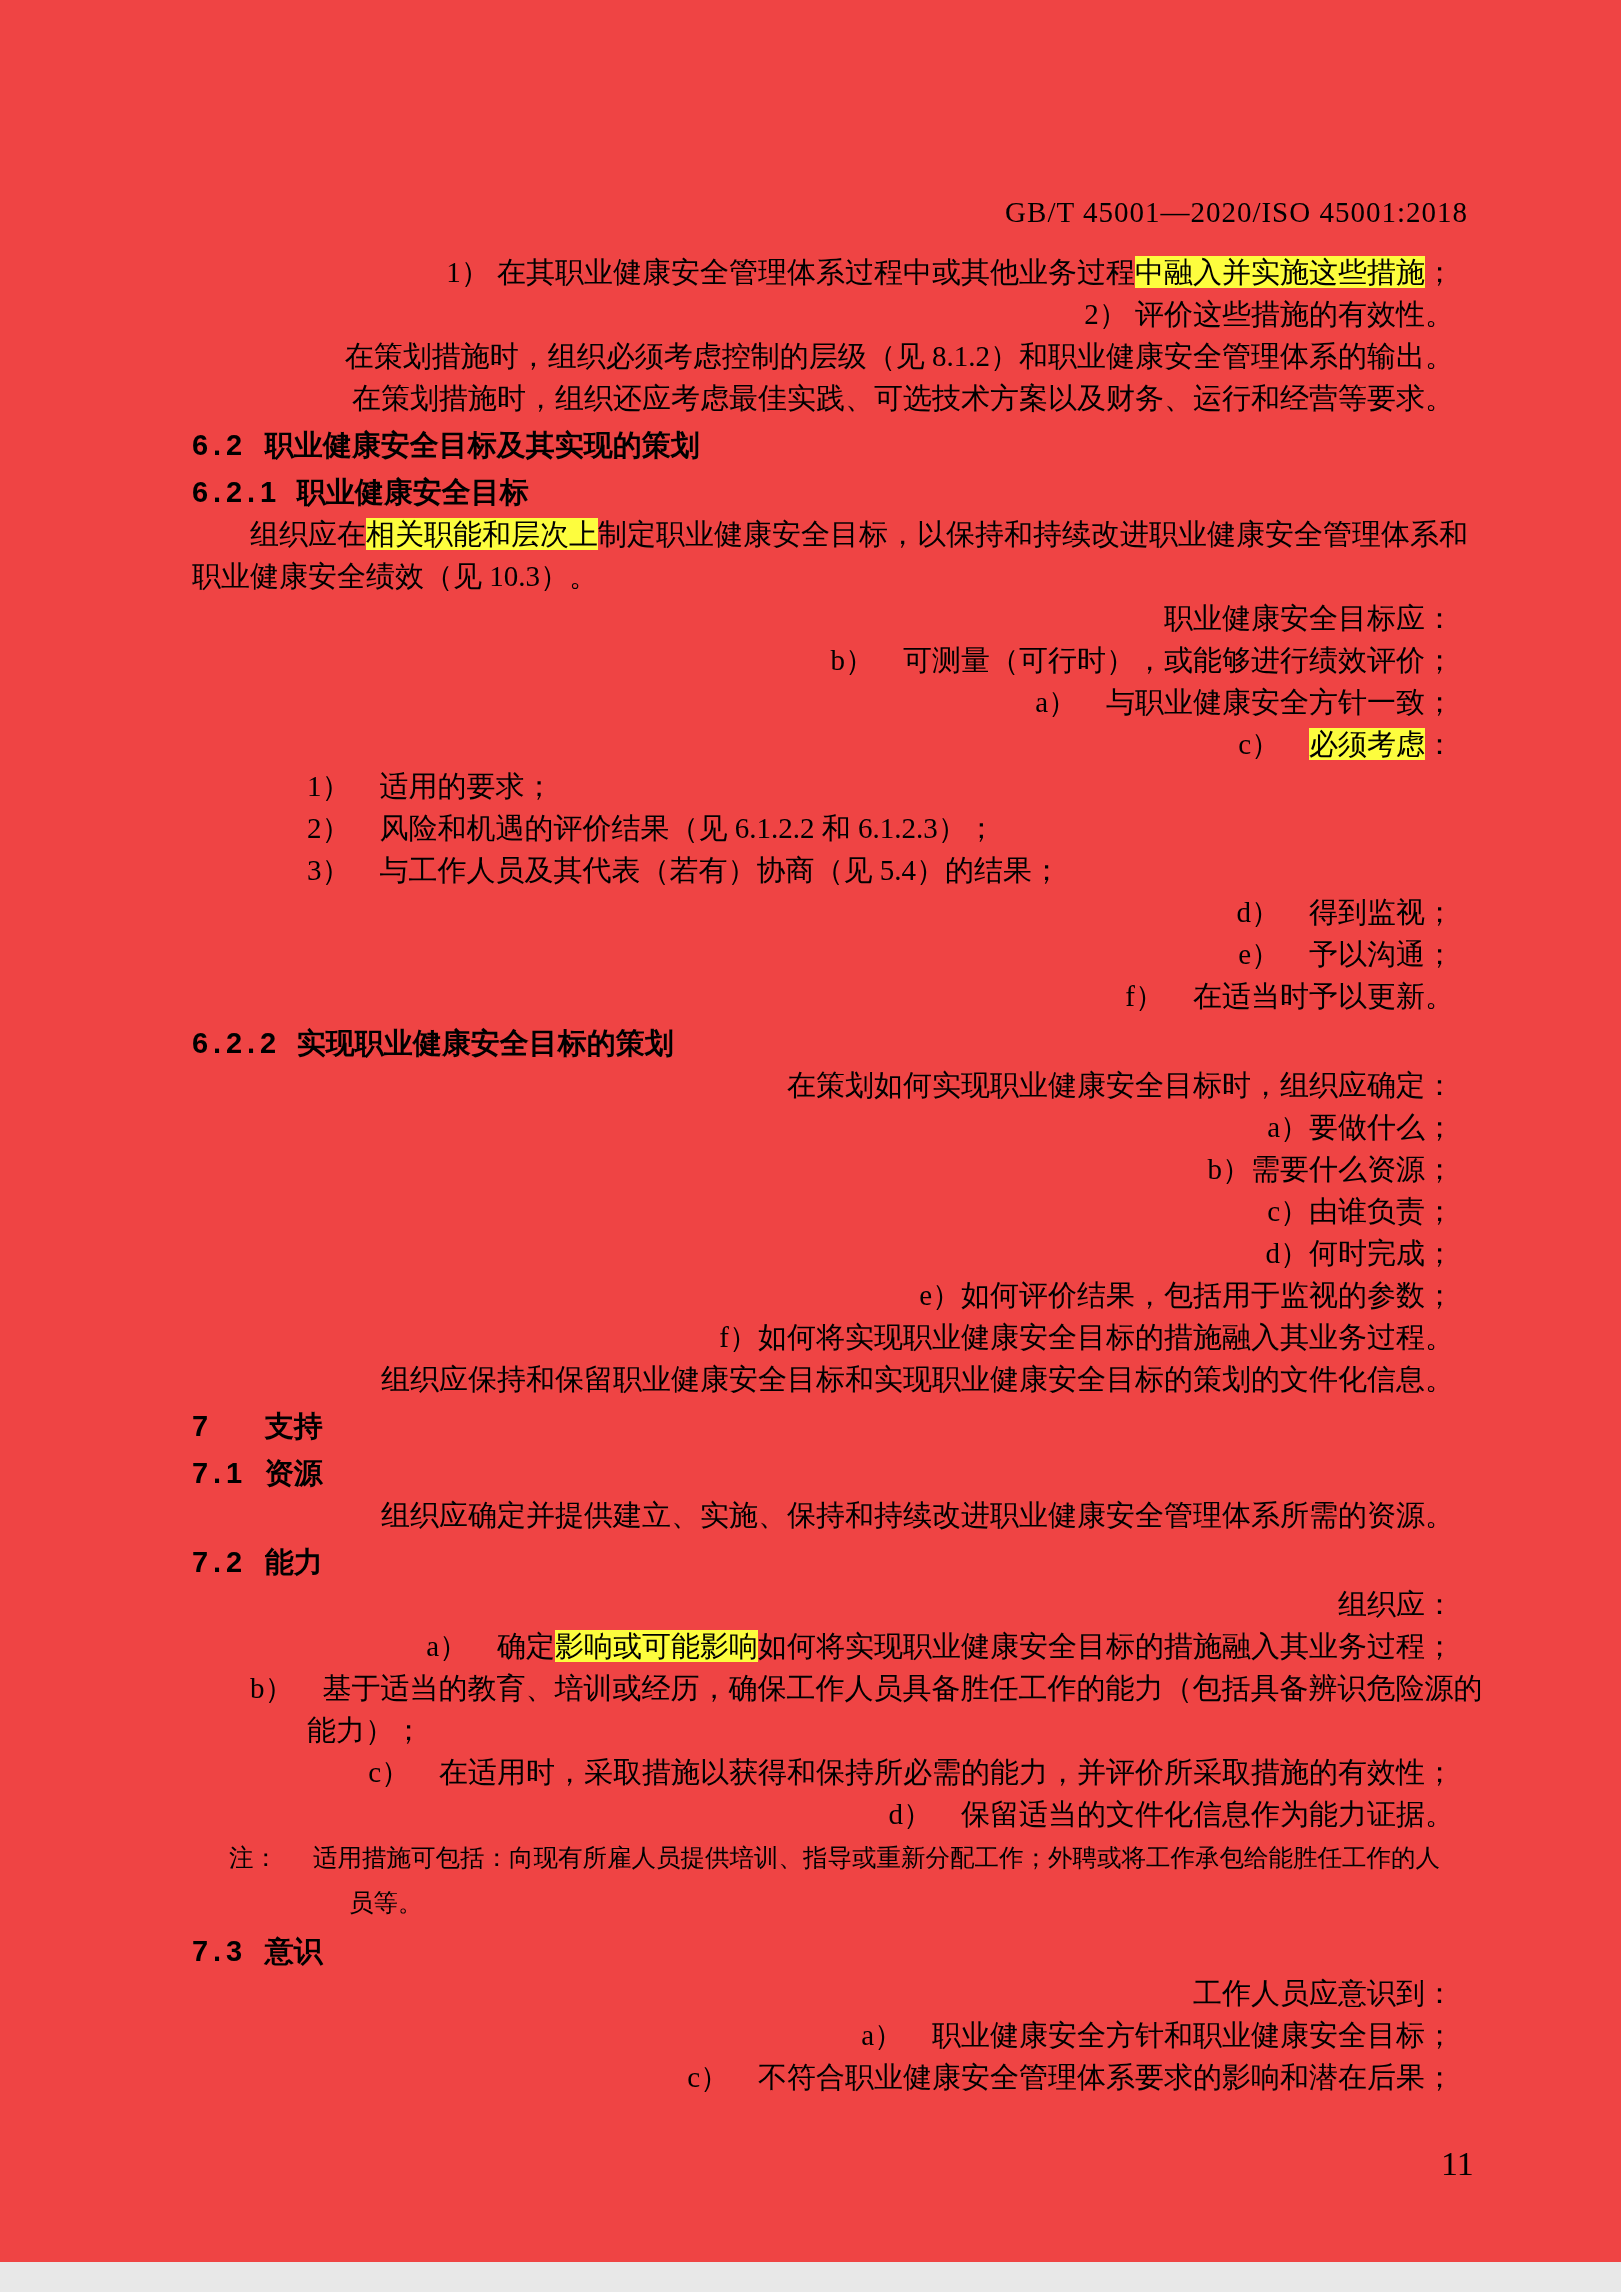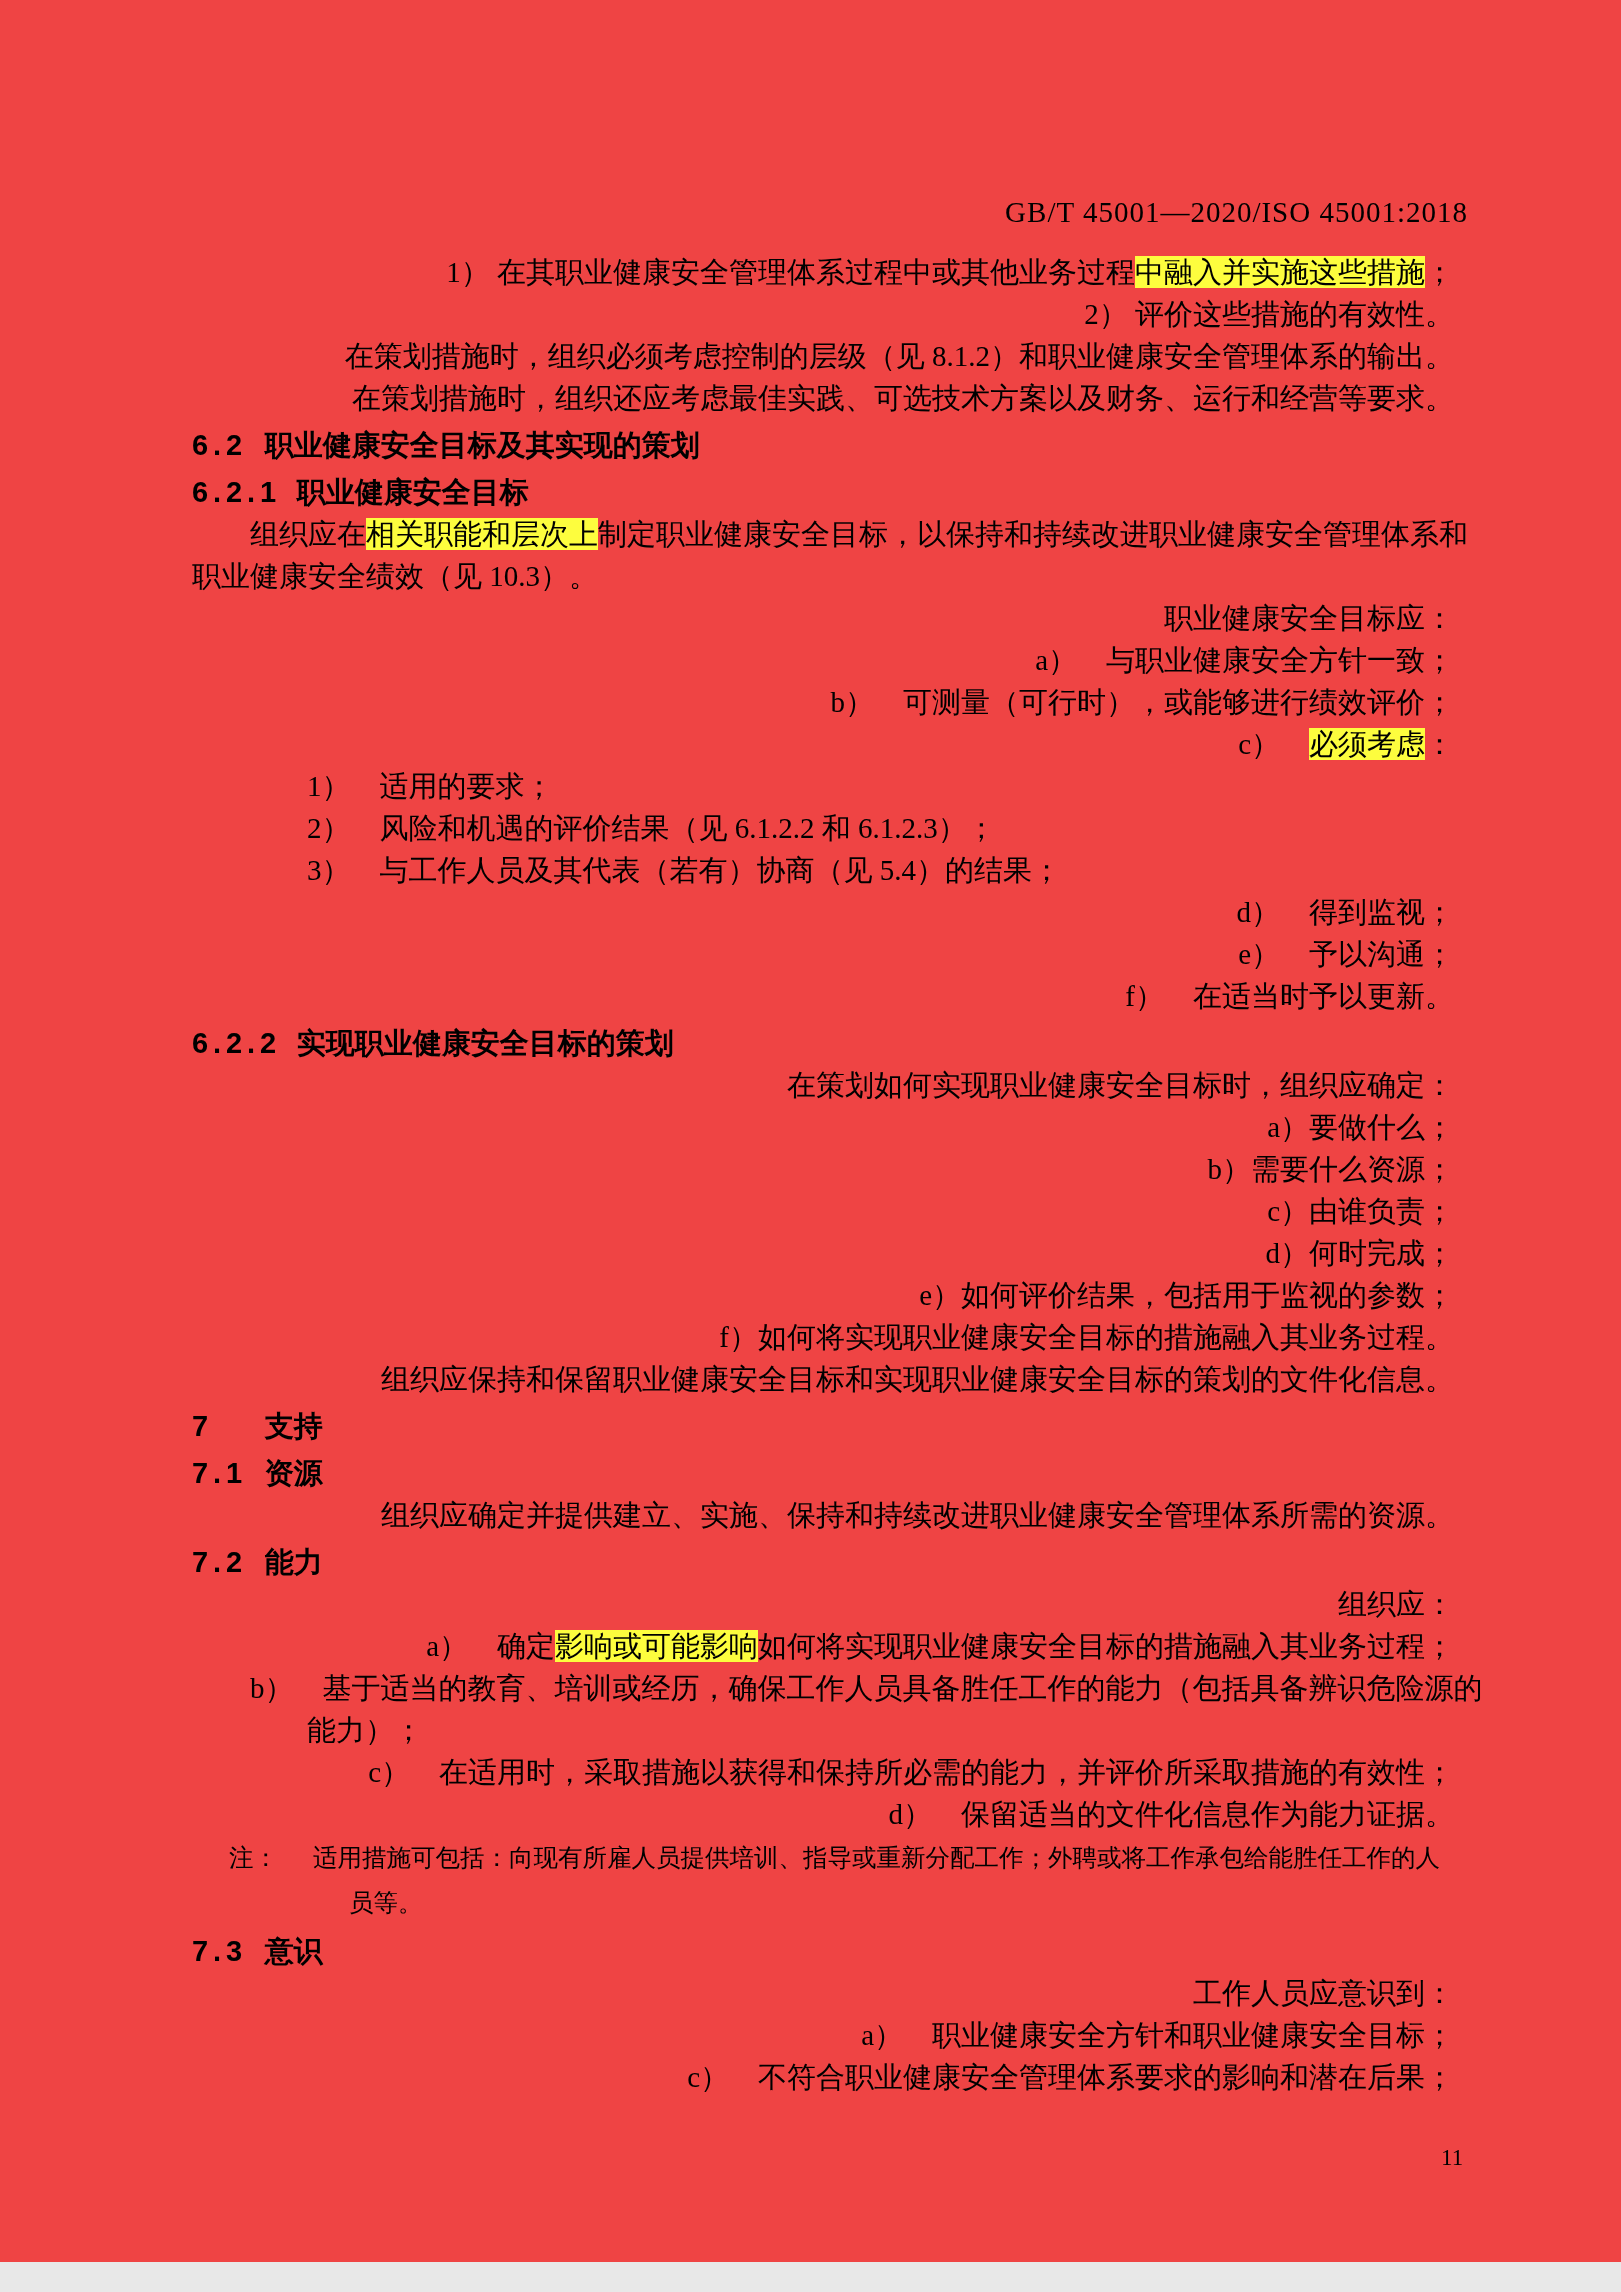--- a/index.html
+++ b/index.html
@@ -50,41 +50,41 @@
     font-size: 24.5px;
     line-height: 45px;
     padding-left: 37px;
   }
   .nlab { margin-right: 35px; }
   .note2 { padding-left: 157px; }
   .pagenum {
     position: absolute;
     top: 2145px;
     left: 1441px;
-    font-size: 23px;
+    font-size: 34px;
   }
 </style>
 </head>
 <body>
 
 <div class="page">
   <div class="header">GB/T 45001—2020/ISO 45001:2018</div>
 
   <div class="doc">
       <div class="line La"><span>1） 在其职业健康安全管理体系过程中或其他业务过程</span><span class="hl">中融入并实施这些措施</span><span>；</span></div>
       <div class="line La"><span>2） 评价这些措施的有效性。</span></div>
       <div class="line L1"><span>在策划措施时，组织必须考虑控制的层级（见 8.1.2）和职业健康安全管理体系的输出。</span></div>
       <div class="line L1"><span>在策划措施时，组织还应考虑最佳实践、可选技术方案以及财务、运行和经营等要求。</span></div>
       <div class="line L0 head"><span class="num">6.2</span><span>职业健康安全目标及其实现的策划</span></div>
       <div class="line L0 head"><span class="num">6.2.1</span><span>职业健康安全目标</span></div>
       <div class="line L1"><span>组织应在</span><span class="hl">相关职能和层次上</span><span>制定职业健康安全目标，以保持和持续改进职业健康安全管理体系和</span></div>
       <div class="line L0"><span>职业健康安全绩效（见 10.3）。</span></div>
       <div class="line L1"><span>职业健康安全目标应：</span></div>
+      <div class="line L1"><span>b）　可测量（可行时），或能够进行绩效评价；</span></div>
       <div class="line L1"><span>a）　与职业健康安全方针一致；</span></div>
-      <div class="line L1"><span>b）　可测量（可行时），或能够进行绩效评价；</span></div>
       <div class="line L1"><span>c）　</span><span class="hl">必须考虑</span><span>：</span></div>
       <div class="line L2"><span>1）　适用的要求；</span></div>
       <div class="line L2"><span>2）　风险和机遇的评价结果（见 6.1.2.2 和 6.1.2.3）；</span></div>
       <div class="line L2"><span>3）　与工作人员及其代表（若有）协商（见 5.4）的结果；</span></div>
       <div class="line L1"><span>d）　得到监视；</span></div>
       <div class="line L1"><span>e）　予以沟通；</span></div>
       <div class="line L1"><span>f）　在适当时予以更新。</span></div>
       <div class="line L0 head"><span class="num">6.2.2</span><span>实现职业健康安全目标的策划</span></div>
       <div class="line L1"><span>在策划如何实现职业健康安全目标时，组织应确定：</span></div>
       <div class="line L1"><span>a）要做什么；</span></div>

